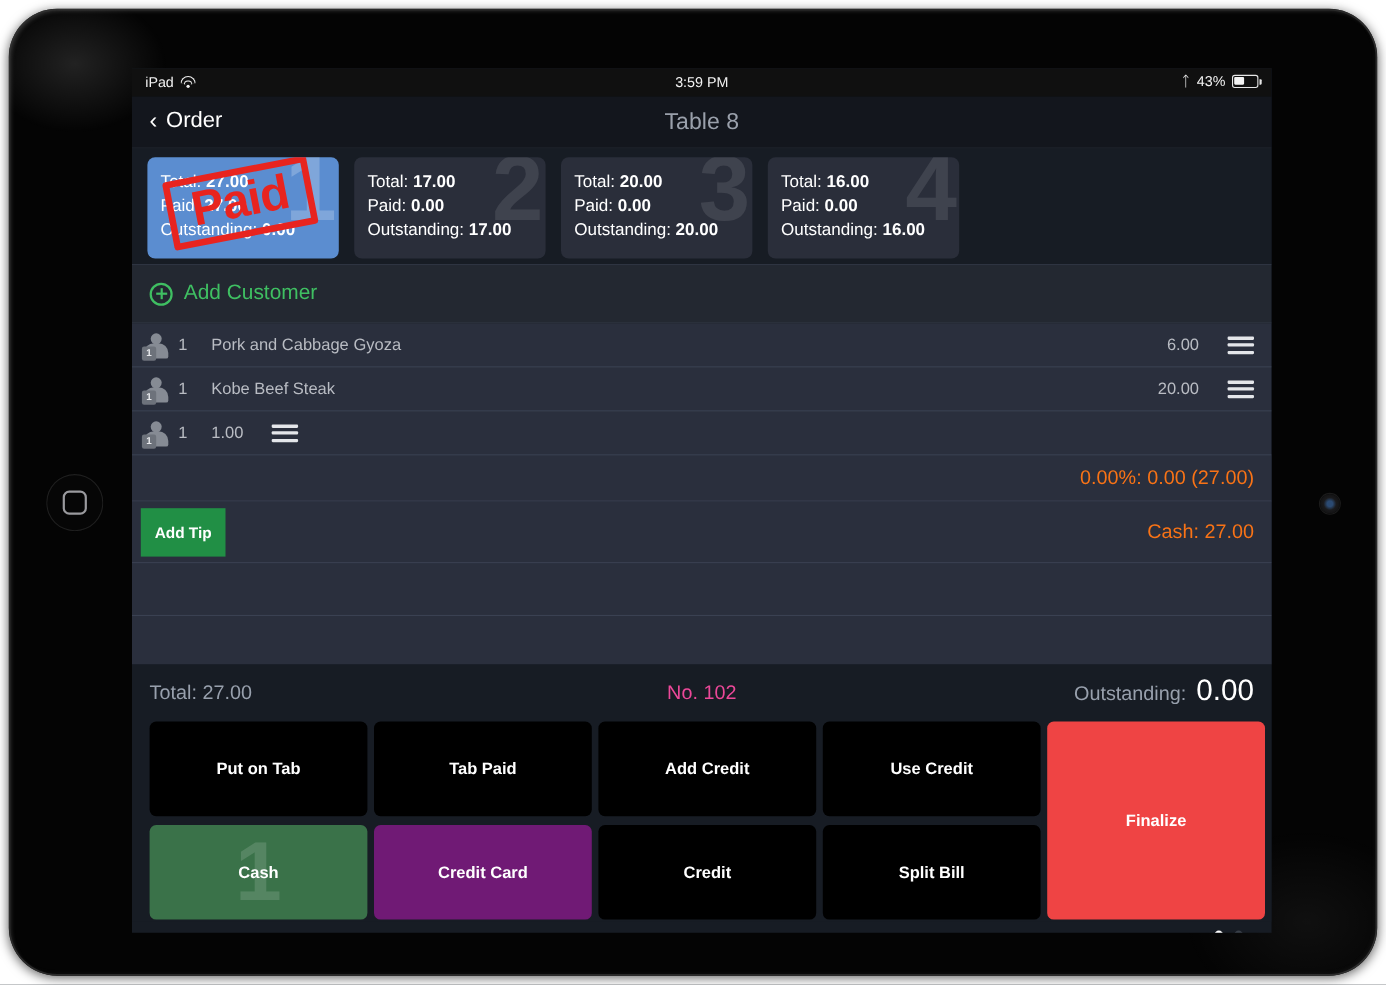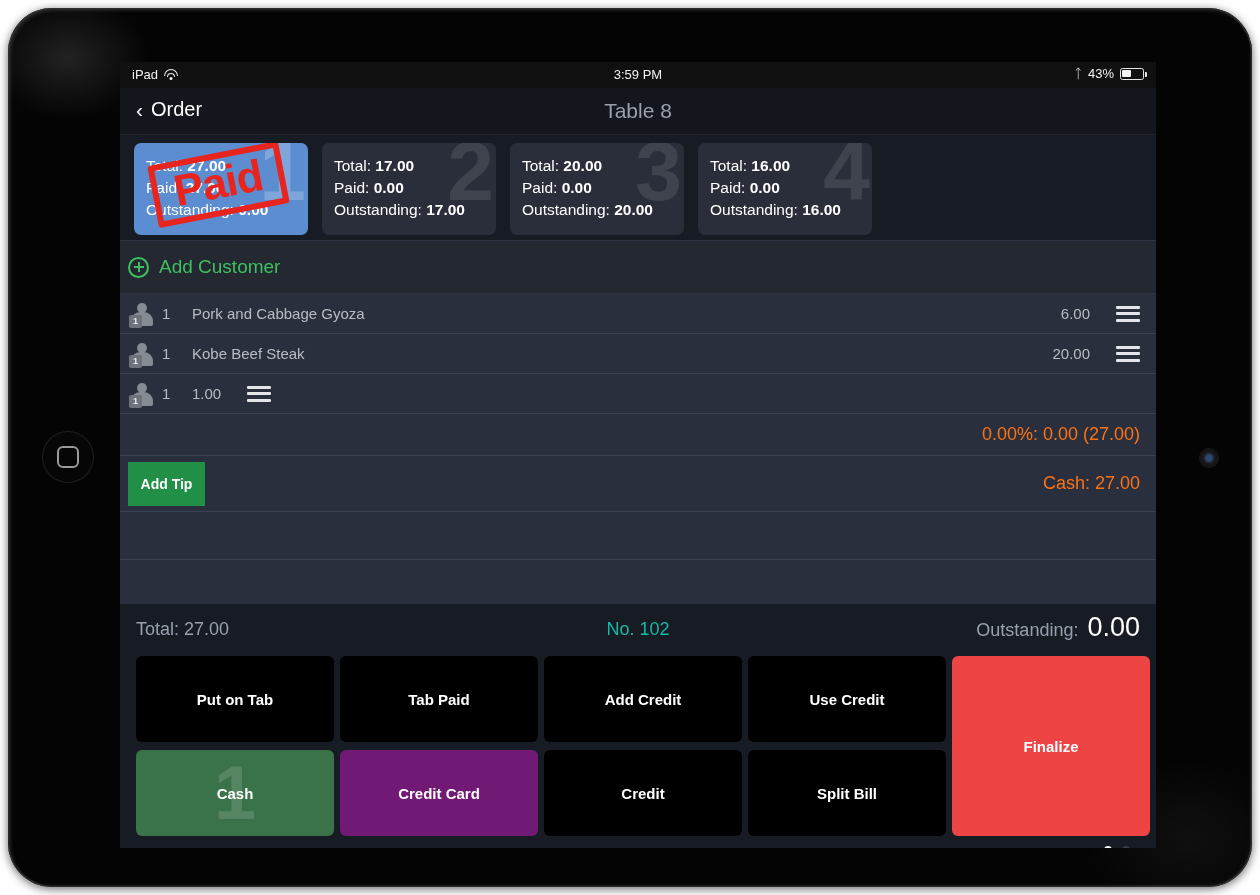--- a/index.html
+++ b/index.html
@@ -122,21 +122,21 @@
     padding:1px 16px 4px 16px;
   }
   #paid-stamp span{
     color:#e8241f; font-size:44px; font-weight:700; line-height:1.05;
     letter-spacing:-1px; display:block;
   }
 
   
   #addcust-row{
     height:54px; background:#232831; display:flex; align-items:center;
-    padding-left:8px; border-top:1px solid #2e3441; border-bottom:1px solid #2e3441;
+    padding-left:16px; border-top:1px solid #2e3441; border-bottom:1px solid #2e3441;
     cursor:pointer;
   }
   #addcust-icon{
     width:21px; height:21px; border-radius:50%; border:2px solid #3fbf62;
     position:relative; margin-right:10px; flex:0 0 auto;
   }
   #addcust-icon::before, #addcust-icon::after{
     content:""; position:absolute; background:#3fbf62;
   }
   #addcust-icon::before{ left:50%; top:3.5px; width:2px; height:10px; transform:translateX(-50%); }
@@ -192,21 +192,21 @@
   }
   .blank-row{ height:48px; background:#2a2f3d; border-bottom:1px solid #3a4152; }
   #list-filler{ height:44px; background:#2a2f3d; }
 
   
   #footer{ background:#171c24; padding-top:4px; }
   #totalsbar{
     position:relative; height:44px;
   }
   #total-label{ position:absolute; left:16px; top:11px; color:#98a0ad; font-size:18px; }
-  #order-no{ position:absolute; left:0; right:0; top:11px; text-align:center; color:#14b8a6; font-size:18px; }
+  #order-no{ position:absolute; left:0; right:0; top:11px; text-align:center; color:#ec4899; font-size:18px; }
   #outstanding-wrap{ position:absolute; right:16px; top:4px; display:flex; align-items:baseline; gap:9px; }
   #outstanding-label{ color:#98a0ad; font-size:18px; }
   #outstanding-value{ color:#ffffff; font-size:27px; font-weight:400; }
 
   
   #btn-grid{
     position:relative; margin:4px 10px 0 16px; height:182px;
   }
   .abtn{
     position:absolute; border-radius:6px; color:#ffffff;

